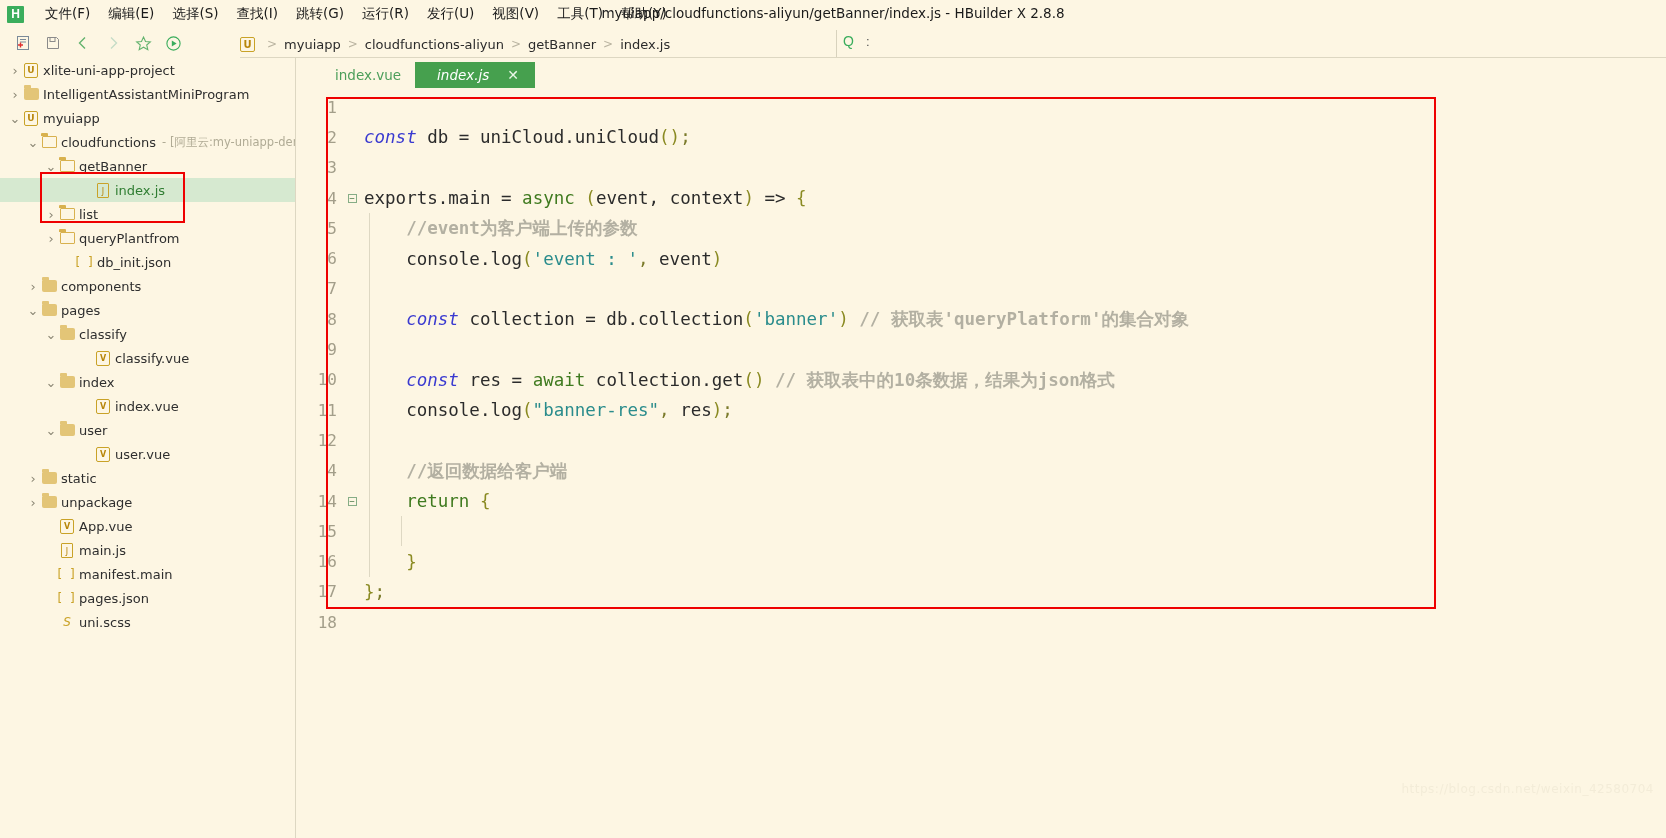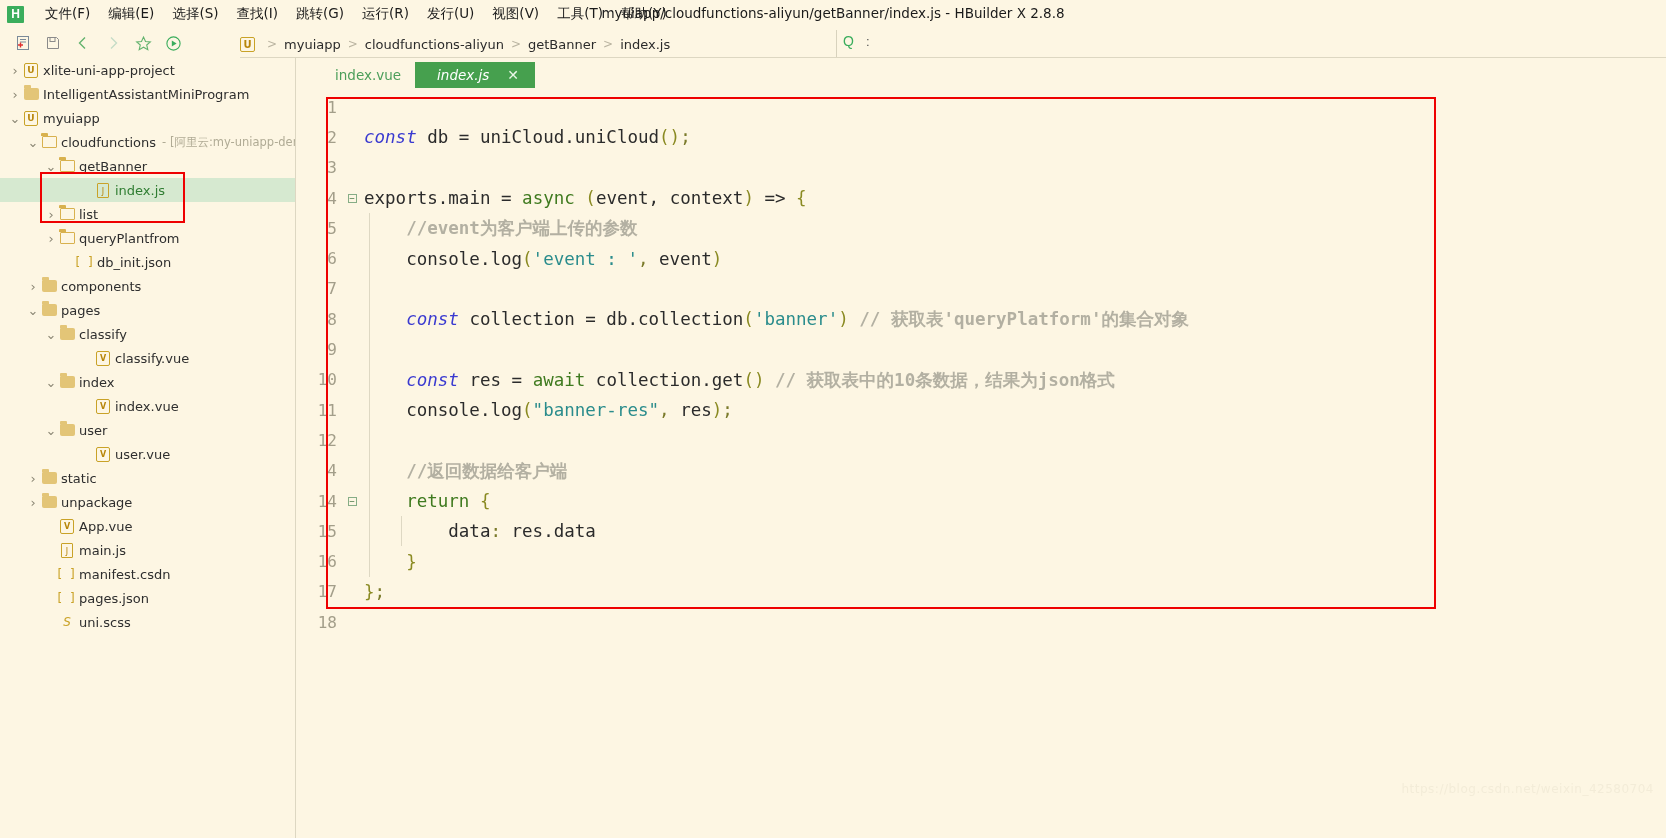--- a/index.html
+++ b/index.html
@@ -542,21 +542,21 @@
         <div class="ticon">
           <div class="ico-file">J</div>
         </div>
         <span class="tlabel">main.js</span>
       </div>
       <div class="tree-row" style="padding-left: 44px;">
         <div class="twisty blank"></div>
         <div class="ticon">
           <div class="ico-brackets">[ ]</div>
         </div>
-        <span class="tlabel">manifest.csdn</span>
+        <span class="tlabel">manifest.main</span>
       </div>
       <div class="tree-row" style="padding-left: 44px;">
         <div class="twisty blank"></div>
         <div class="ticon">
           <div class="ico-brackets">[ ]</div>
         </div>
         <span class="tlabel">pages.json</span>
       </div>
       <div class="tree-row" style="padding-left: 44px;">
         <div class="twisty blank"></div>
@@ -587,21 +587,21 @@
         <div class="coderow"><div class="gutter">5</div><div class="foldcol"></div><div class="guide g1"></div><div class="codetext"><span class="t-plain">    </span><span class="t-com">//event为客户端上传的参数</span></div></div>
         <div class="coderow"><div class="gutter">6</div><div class="foldcol"></div><div class="guide g1"></div><div class="codetext"><span class="t-plain">    console</span><span class="t-plain">.</span><span class="t-plain">log</span><span class="t-paren">(</span><span class="t-str">'event : '</span><span class="t-punct">,</span><span class="t-plain"> event</span><span class="t-paren">)</span></div></div>
         <div class="coderow"><div class="gutter">7</div><div class="foldcol"></div><div class="guide g1"></div><div class="codetext"></div></div>
         <div class="coderow"><div class="gutter">8</div><div class="foldcol"></div><div class="guide g1"></div><div class="codetext"><span class="t-plain">    </span><span class="t-kw">const</span><span class="t-plain"> collection </span><span class="t-plain">=</span><span class="t-plain"> db</span><span class="t-plain">.</span><span class="t-plain">collection</span><span class="t-paren">(</span><span class="t-str">'banner'</span><span class="t-paren">)</span><span class="t-plain"> </span><span class="t-com">// 获取表'queryPlatform'的集合对象</span></div></div>
         <div class="coderow"><div class="gutter">9</div><div class="foldcol"></div><div class="guide g1"></div><div class="codetext"></div></div>
         <div class="coderow"><div class="gutter">10</div><div class="foldcol"></div><div class="guide g1"></div><div class="codetext"><span class="t-plain">    </span><span class="t-kw">const</span><span class="t-plain"> res </span><span class="t-plain">=</span><span class="t-plain"> </span><span class="t-green">await</span><span class="t-plain"> collection</span><span class="t-plain">.</span><span class="t-plain">get</span><span class="t-paren">()</span><span class="t-plain"> </span><span class="t-com">// 获取表中的10条数据，结果为json格式</span></div></div>
         <div class="coderow"><div class="gutter">11</div><div class="foldcol"></div><div class="guide g1"></div><div class="codetext"><span class="t-plain">    console</span><span class="t-plain">.</span><span class="t-plain">log</span><span class="t-paren">(</span><span class="t-str">"banner-res"</span><span class="t-punct">,</span><span class="t-plain"> res</span><span class="t-paren">)</span><span class="t-punct">;</span></div></div>
         <div class="coderow"><div class="gutter">12</div><div class="foldcol"></div><div class="guide g1"></div><div class="codetext"></div></div>
         <div class="coderow"><div class="gutter">4</div><div class="foldcol"></div><div class="guide g1"></div><div class="codetext"><span class="t-plain">    </span><span class="t-com">//返回数据给客户端</span></div></div>
         <div class="coderow"><div class="gutter">14</div><div class="foldcol"><div class="foldbox">−</div></div><div class="guide g1"></div><div class="codetext"><span class="t-plain">    </span><span class="t-green">return</span><span class="t-plain"> </span><span class="t-paren">{</span></div></div>
-        <div class="coderow"><div class="gutter">15</div><div class="foldcol"></div><div class="guide g1"></div><div class="guide g2"></div><div class="codetext"><span class="t-plain">        data</span><span class="t-punct">:</span><span class="t-plain"> res</span><span class="t-plain">.</span><span class="t-plain">data</span></div></div>
+        <div class="coderow"><div class="gutter">15</div><div class="foldcol"></div><div class="guide g1"></div><div class="guide g2"></div></div>
         <div class="coderow"><div class="gutter">16</div><div class="foldcol"></div><div class="guide g1"></div><div class="codetext"><span class="t-plain">    </span><span class="t-paren">}</span></div></div>
         <div class="coderow"><div class="gutter">17</div><div class="foldcol"></div><div class="codetext"><span class="t-paren">}</span><span class="t-punct">;</span></div></div>
         <div class="coderow"><div class="gutter">18</div><div class="foldcol"></div><div class="codetext"></div></div>
       </div>
   </div>
 
   <div class="anno-code"></div>
 
   <div class="watermark">https://blog.csdn.net/weixin_42580704</div>
 </div>

